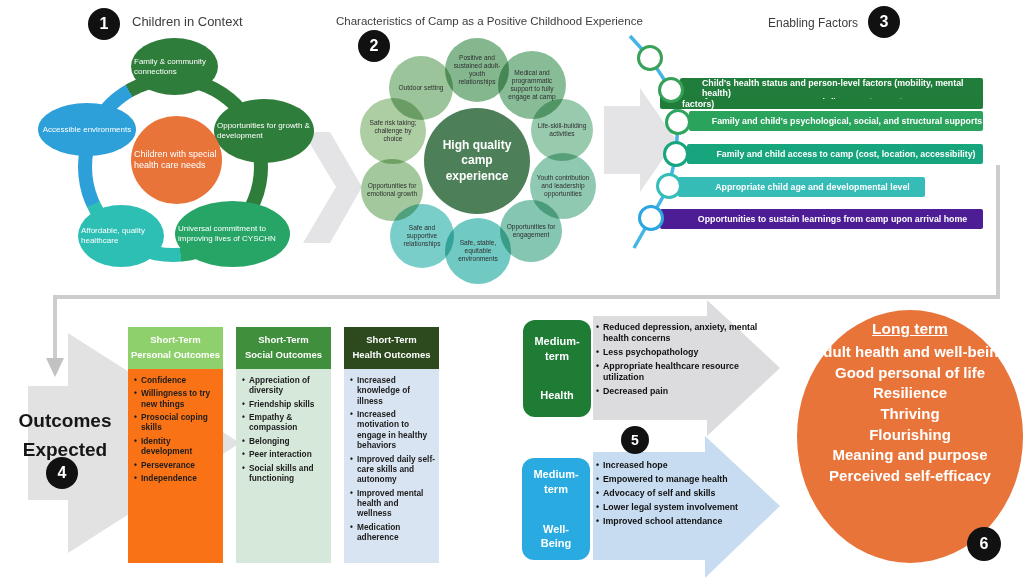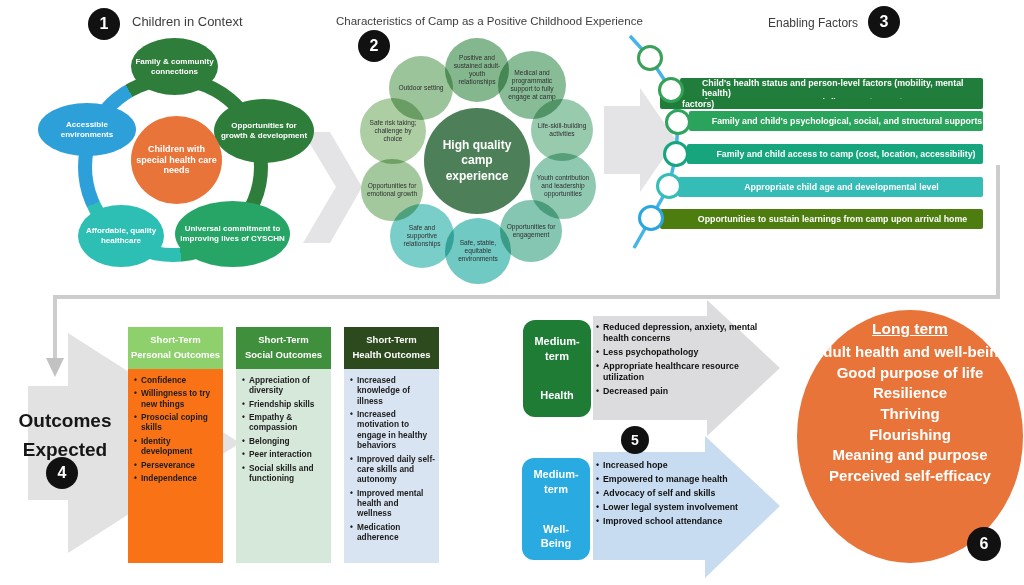--- a/index.html
+++ b/index.html
@@ -4,21 +4,21 @@
 <style>
   html,body{margin:0;padding:0;background:#fff;}
   #stage{position:relative;width:1024px;height:585px;background:#fff;overflow:hidden;
          font-family:"Liberation Sans",sans-serif;}
   .abs{position:absolute;}
   .title{color:#3d3d3d;font-size:12px;}
   .badge{width:32px;height:32px;border-radius:50%;background:#111;color:#fff;
          display:flex;align-items:center;justify-content:center;
          font-weight:bold;font-size:16px;}
   .ellipse{border-radius:50%;display:flex;align-items:center;justify-content:center;
-           text-align:center;color:#fff;font-weight:bold;font-size:8px;line-height:1.2;
+           text-align:left;color:#fff;font-weight:normal;font-size:8px;line-height:1.2;
            padding:3px;box-sizing:border-box;}
   .ring{border-radius:50%;}
   .ring-inner{position:absolute;left:14px;top:14px;right:14px;bottom:14px;
               background:#fff;border-radius:50%;}
   .ccircle{border-radius:50%;display:flex;align-items:center;justify-content:center;
            text-align:center;color:#2f2f2f;font-size:6.6px;font-weight:500;line-height:1.25;
            padding:5px;box-sizing:border-box;mix-blend-mode:multiply;}
   .ccenter{border-radius:50%;display:flex;align-items:center;justify-content:center;
            text-align:center;color:#ffffff;font-size:12px;font-weight:600;line-height:1.3;
            padding:8px;box-sizing:border-box;}
@@ -98,22 +98,22 @@
   <div class="abs ccircle" style="left:445px;top:218px;width:66px;height:66px;background:#70c9c2;">Safe, stable, equitable environments</div>
   <div class="abs ccircle" style="left:390px;top:204px;width:64px;height:64px;background:#79cec9;">Safe and supportive relationships</div>
 
   <div class="abs title" style="left:768px;top:16px;">Enabling Factors</div>
   <div class="abs badge" style="left:868px;top:6px;">3</div>
 
   <div class="abs ebar" style="left:660px;top:45px;width:323px;background:#1f7c39;margin-top:44px;">Family and child's interest in camp (personal, social, and cultural factors)</div>
   <div class="abs ebar" style="left:680px;top:78px;width:303px;background:#207d3b;">Child's health status and person-level factors (mobility, mental health)</div>
   <div class="abs ebar" style="left:689px;top:111px;width:294px;background:#2aa35c;">Family and child's psychological, social, and structural supports</div>
   <div class="abs ebar" style="left:687px;top:144px;width:296px;background:#17a57e;">Family and child access to camp (cost, location, accessibility)</div>
-  <div class="abs ebar" style="left:678px;top:177px;width:305px;background:#36bcb7;">Appropriate child age and developmental level</div>
-  <div class="abs ebar" style="left:660px;top:209px;width:323px;background:#4d7c0f;">Opportunities to sustain learnings from camp upon arrival home</div>
+  <div class="abs ebar" style="left:678px;top:177px;width:247px;background:#36bcb7;">Appropriate child age and developmental level</div>
+  <div class="abs ebar" style="left:660px;top:209px;width:323px;background:#4c1d95;">Opportunities to sustain learnings from camp upon arrival home</div>
 
   <div class="abs ecirc" style="left:637px;top:45px;border:3px solid #3aa158;"></div>
   <div class="abs ecirc" style="left:658px;top:77px;border:3px solid #34a156;"></div>
   <div class="abs ecirc" style="left:665px;top:109px;border:3px solid #2fa45e;"></div>
   <div class="abs ecirc" style="left:663px;top:141px;border:3px solid #16a57e;"></div>
   <div class="abs ecirc" style="left:656px;top:173px;border:3px solid #35bdb8;"></div>
   <div class="abs ecirc" style="left:638px;top:205px;border:3px solid #2ba6e0;"></div>
 
   <div class="abs outtitle" style="left:4px;top:406px;width:122px;">Outcomes Expected</div>
   <div class="abs badge" style="left:46px;top:457px;">4</div>
@@ -193,21 +193,21 @@
       <li>Advocacy of self and skills</li>
       <li>Lower legal system involvement</li>
       <li>Improved school attendance</li>
     </ul>
   </div>
 
   <div class="abs longcircle" style="left:797px;top:310px;width:226px;height:253px;background:#e8743a;"></div>
   <div class="abs longtext" style="left:810px;top:320px;width:200px;">
     <div class="hd">Long term</div>
     <p>Adult health and well-being</p>
-    <p>Good purpose of life</p>
+    <p>Good personal of life</p>
     <p>Resilience</p>
     <p>Thriving</p>
     <p>Flourishing</p>
     <p>Meaning and purpose</p>
     <p>Perceived self-efficacy</p>
   </div>
   <div class="abs badge" style="left:967px;top:527px;width:34px;height:34px;">6</div>
 
 </div>
 

